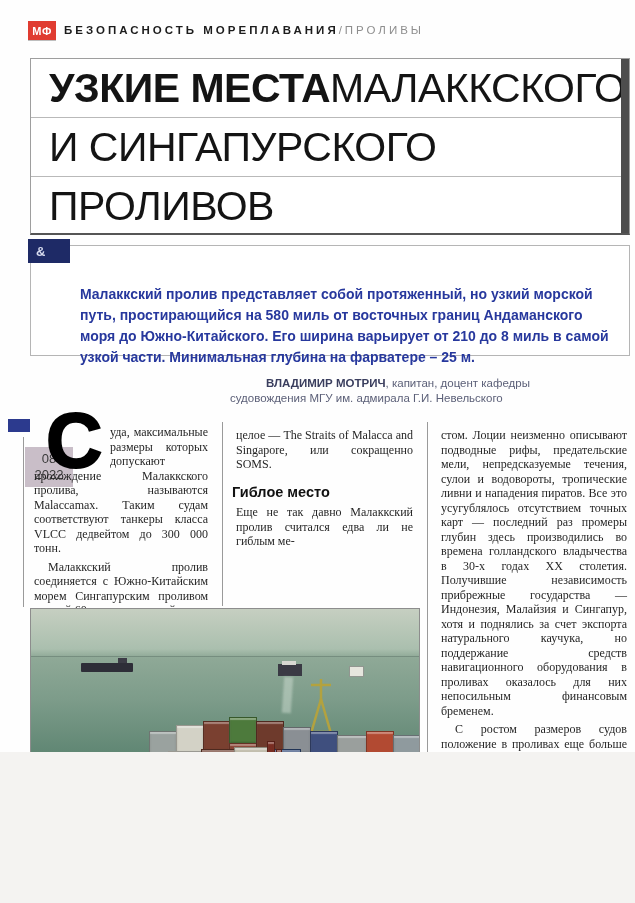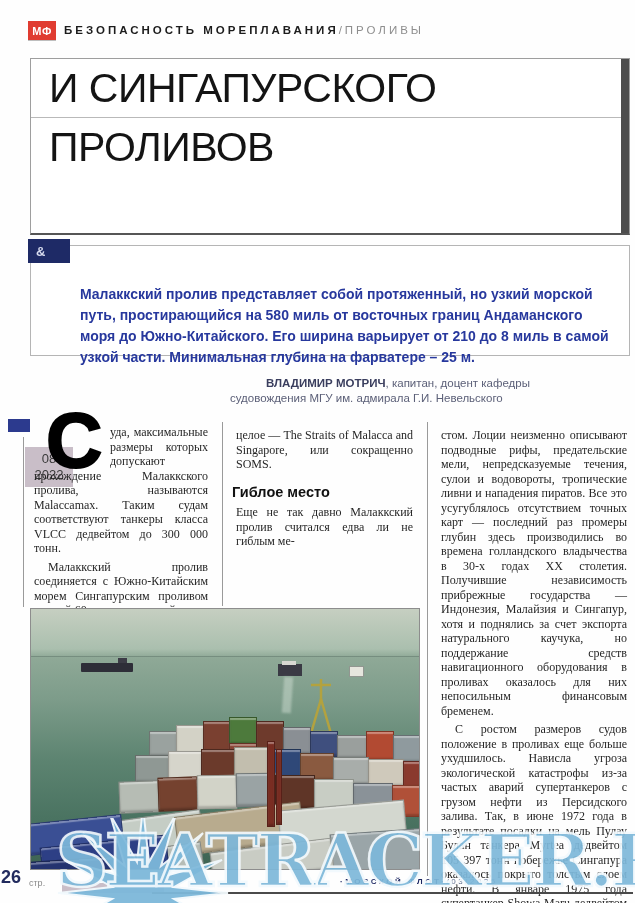--- a/index.html
+++ b/index.html
@@ -1,17 +1,17 @@
 <!DOCTYPE html>
 <html style="--red: #e03c31; --navy: #1e2a66; --leadblue: #27389d; --lavender: #c9bec8; --wmblue: #7db8da; --sea: #4a7361; --footnavy: #1a2560;"><head>
 <meta charset="utf-8">
 <style>
   html,body{margin:0;padding:0;}
   body{width:635px;height:903px;overflow:hidden;background:#f4f3f1;}
-  .page{position:relative;width:635px;height:903px;background:#fefefe;overflow:hidden;
+  .page{position:relative;width:635px;height:752px;background:#fefefe;overflow:hidden;
         font-family:"Liberation Sans",sans-serif;color:#222;}
 
   
   .mf-badge{position:absolute;left:28px;top:21px;width:28px;height:19px;background:var(--red,#e03c31);
             color:#fff;font-weight:bold;font-size:11px;display:flex;align-items:center;justify-content:center;
             letter-spacing:.5px;box-shadow:0 1px 0 rgba(0,0,0,.25);}
   .section-line{position:absolute;left:64px;top:24px;font-size:11.5px;white-space:nowrap;}
   .section-line .sec1{font-weight:bold;letter-spacing:3px;color:#1c1c1c;}
   .section-line .sec2{font-weight:normal;letter-spacing:3px;color:#8d8d8d;}
 
@@ -96,20 +96,24 @@
 <body>
 
 <div class="page">
 
   <div class="mf-badge">МФ</div>
   <div class="section-line">
     <span class="sec1">БЕЗОПАСНОСТЬ МОРЕПЛАВАНИЯ</span><span class="sec2">/ПРОЛИВЫ</span>
   </div>
 
   <div class="headline-box">
+    <div class="hl-row">
+      <span class="hl-bold">УЗКИЕ МЕСТА</span>
+        <span> МАЛАККСКОГО</span>
+    </div>
     <div class="hl-row">И СИНГАПУРСКОГО</div>
     <div class="hl-row">ПРОЛИВОВ</div>
   </div>
 
   <div class="lead-box"></div>
   <div class="amp-box">&amp;</div>
   <p class="lead-text">Малаккский пролив представляет собой протяженный, но узкий морской путь, простирающийся на 580 миль от восточных границ Андаманского моря до Южно-Китайского. Его ширина варьирует от 210 до 8 миль в самой узкой части. Минимальная глубина на фарватере – 25 м.</p>
 
   <div class="author">
     <span class="a-name">ВЛАДИМИР МОТРИЧ</span><span>, капитан, доцент кафедры судовождения МГУ им. адмирала Г.И. Невельского</span>

